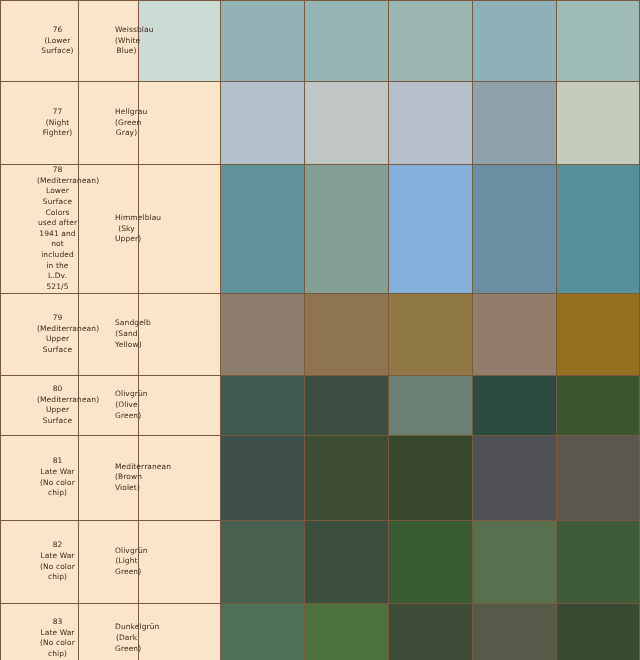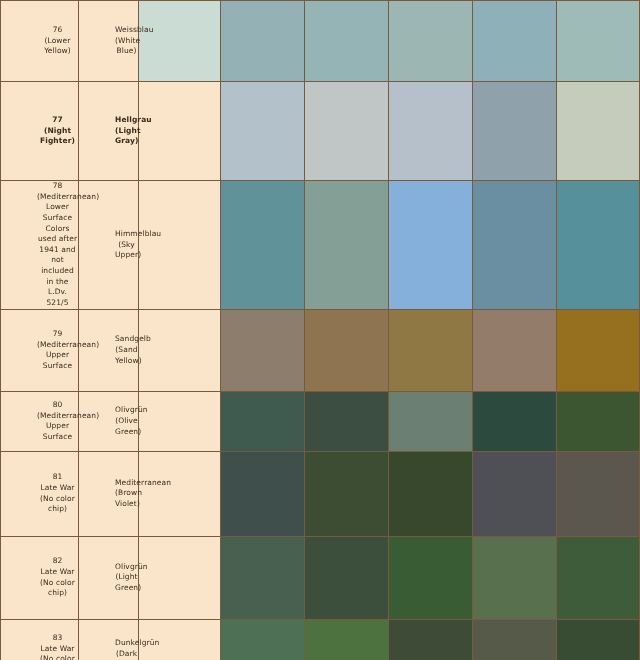--- a/index.html
+++ b/index.html
@@ -72,21 +72,21 @@
     <col class="c-chip">
     <col class="c-chip">
     <col class="c-chip">
     <col class="c-chip">
     <col class="c-chipL">
   </colgroup>
   <tbody>
       <tr style="height: 81px;">
         <td class="code-cell">
           <span class="code-line">76</span>
-          <span class="code-line">(Lower Yellow)</span>
+          <span class="code-line">(Lower Surface)</span>
         </td>
         <td class="name-cell">
           <span class="code-line">Weissblau</span>
           <span class="code-line">(White Blue)</span>
         </td>
         <td class="swatch-cell">
           <span class="swatch" style="background: rgb(203, 220, 213);"></span>
         </td>
         <td class="swatch-cell">
           <span class="swatch" style="background: rgb(148, 177, 182);"></span>
@@ -97,28 +97,28 @@
         <td class="swatch-cell">
           <span class="swatch" style="background: rgb(155, 182, 179);"></span>
         </td>
         <td class="swatch-cell">
           <span class="swatch" style="background: rgb(142, 176, 184);"></span>
         </td>
         <td class="swatch-cell">
           <span class="swatch" style="background: rgb(159, 187, 184);"></span>
         </td>
       </tr>
-      <tr style="height: 99px; font-weight: bold;">
+      <tr style="height: 83px;">
         <td class="code-cell">
           <span class="code-line">77</span>
           <span class="code-line">(Night Fighter)</span>
         </td>
         <td class="name-cell">
           <span class="code-line">Hellgrau</span>
-          <span class="code-line">(Light Gray)</span>
+          <span class="code-line">(Green Gray)</span>
         </td>
         <td class="swatch-cell"></td>
         <td class="swatch-cell">
           <span class="swatch" style="background: rgb(179, 193, 203);"></span>
         </td>
         <td class="swatch-cell">
           <span class="swatch" style="background: rgb(191, 198, 197);"></span>
         </td>
         <td class="swatch-cell">
           <span class="swatch" style="background: rgb(182, 192, 202);"></span>

